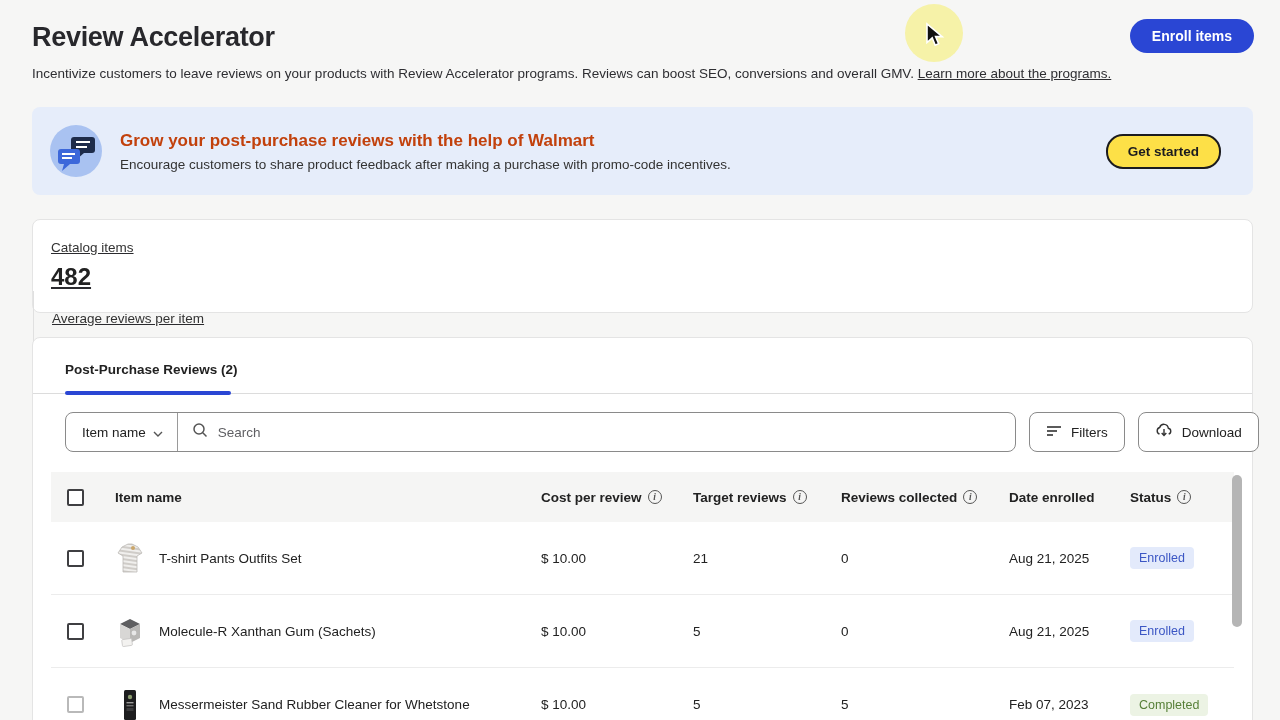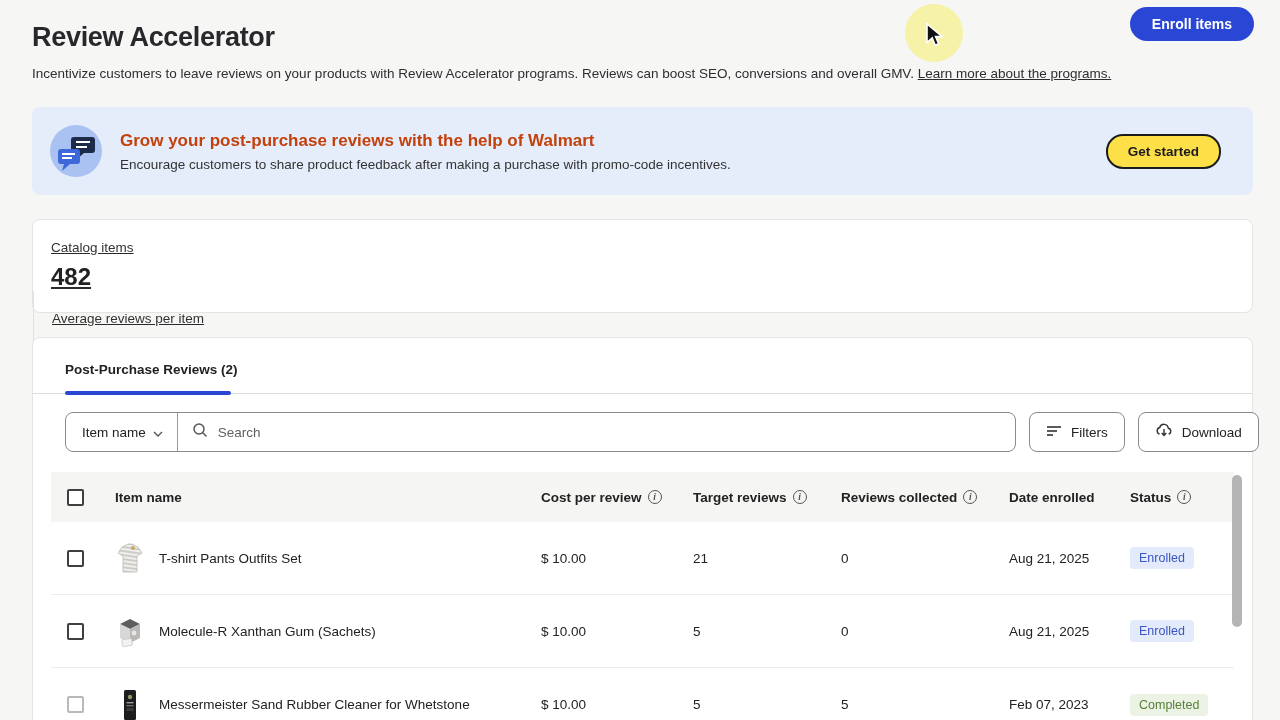--- a/index.html
+++ b/index.html
@@ -13,21 +13,21 @@
   :root{
     --accent:#2a46d4;
     --card-border:#e4e4e4;
   }
   
   .page-header { padding:22px 32px 0 32px; position:relative; }
   .page-title { font-size:27px; font-weight:700; color:#28282c; letter-spacing:-0.3px; }
   .page-subtitle { margin-top:13px; font-size:13.5px; color:#2e2e32; }
   .page-subtitle a { color:#2e2e32; text-decoration:underline; cursor:pointer; }
   .enroll-btn {
-    position:absolute; top:7px; right:26px;
+    position:absolute; top:19px; right:26px;
     background:var(--accent); color:#fff; border:none;
     font-family:inherit; font-size:14px; font-weight:700;
     padding:9px 22px; border-radius:18px; cursor:pointer;
   }
   
   .banner {
     margin:26px 27px 0 32px; height:88px;
     background:#e6edfa; border-radius:8px;
     display:flex; align-items:center; padding:0 32px 0 18px; position:relative;
   }

